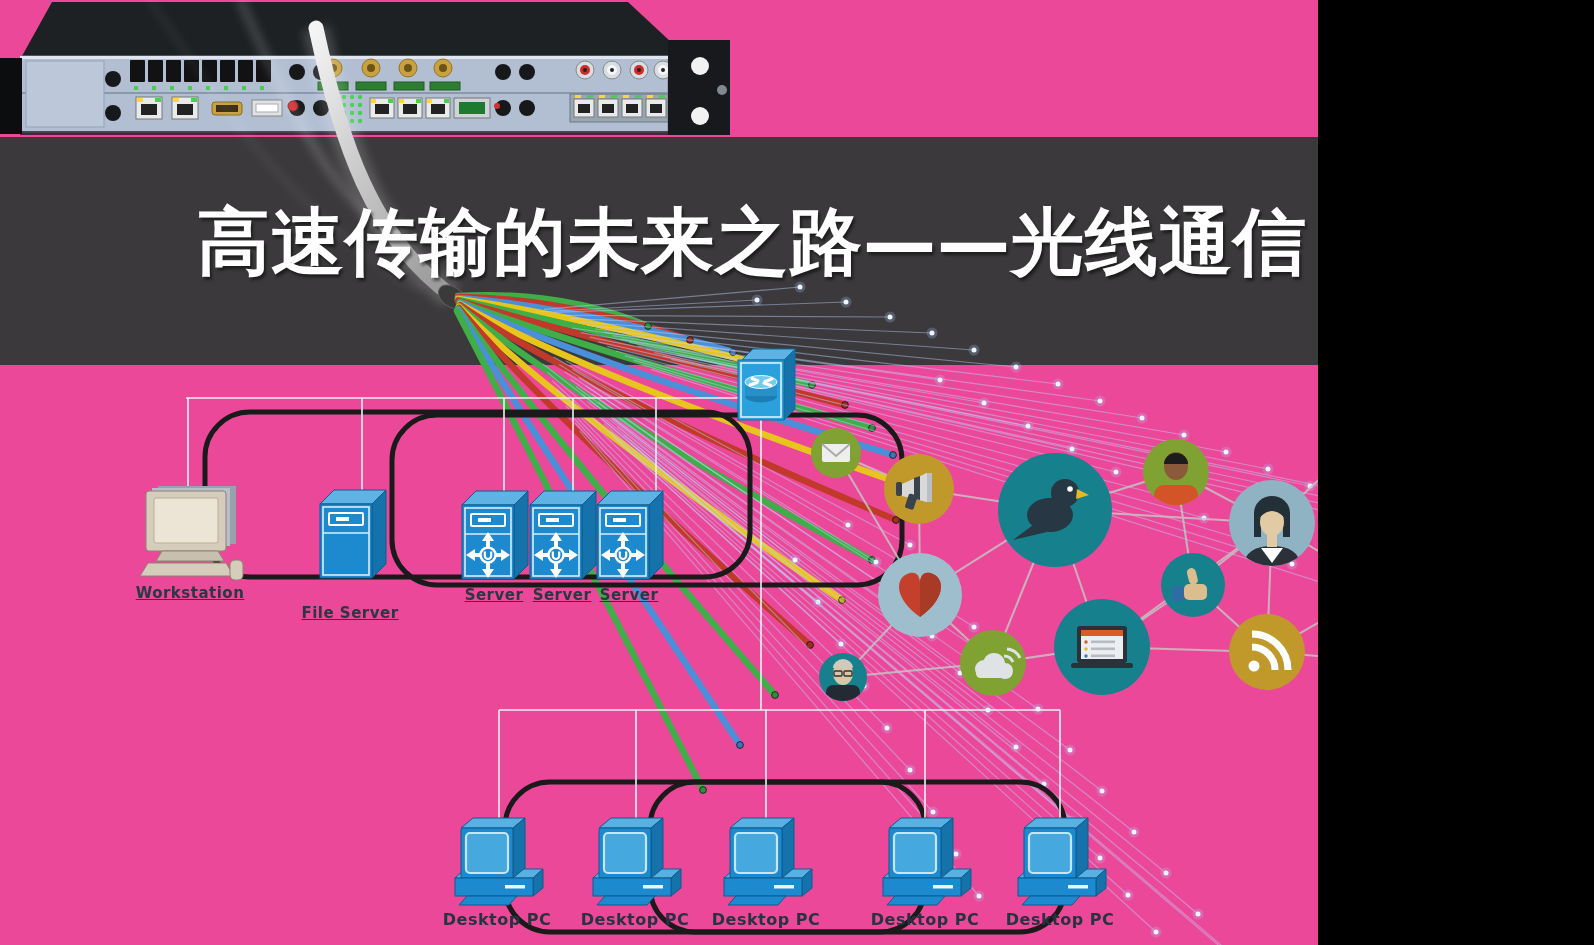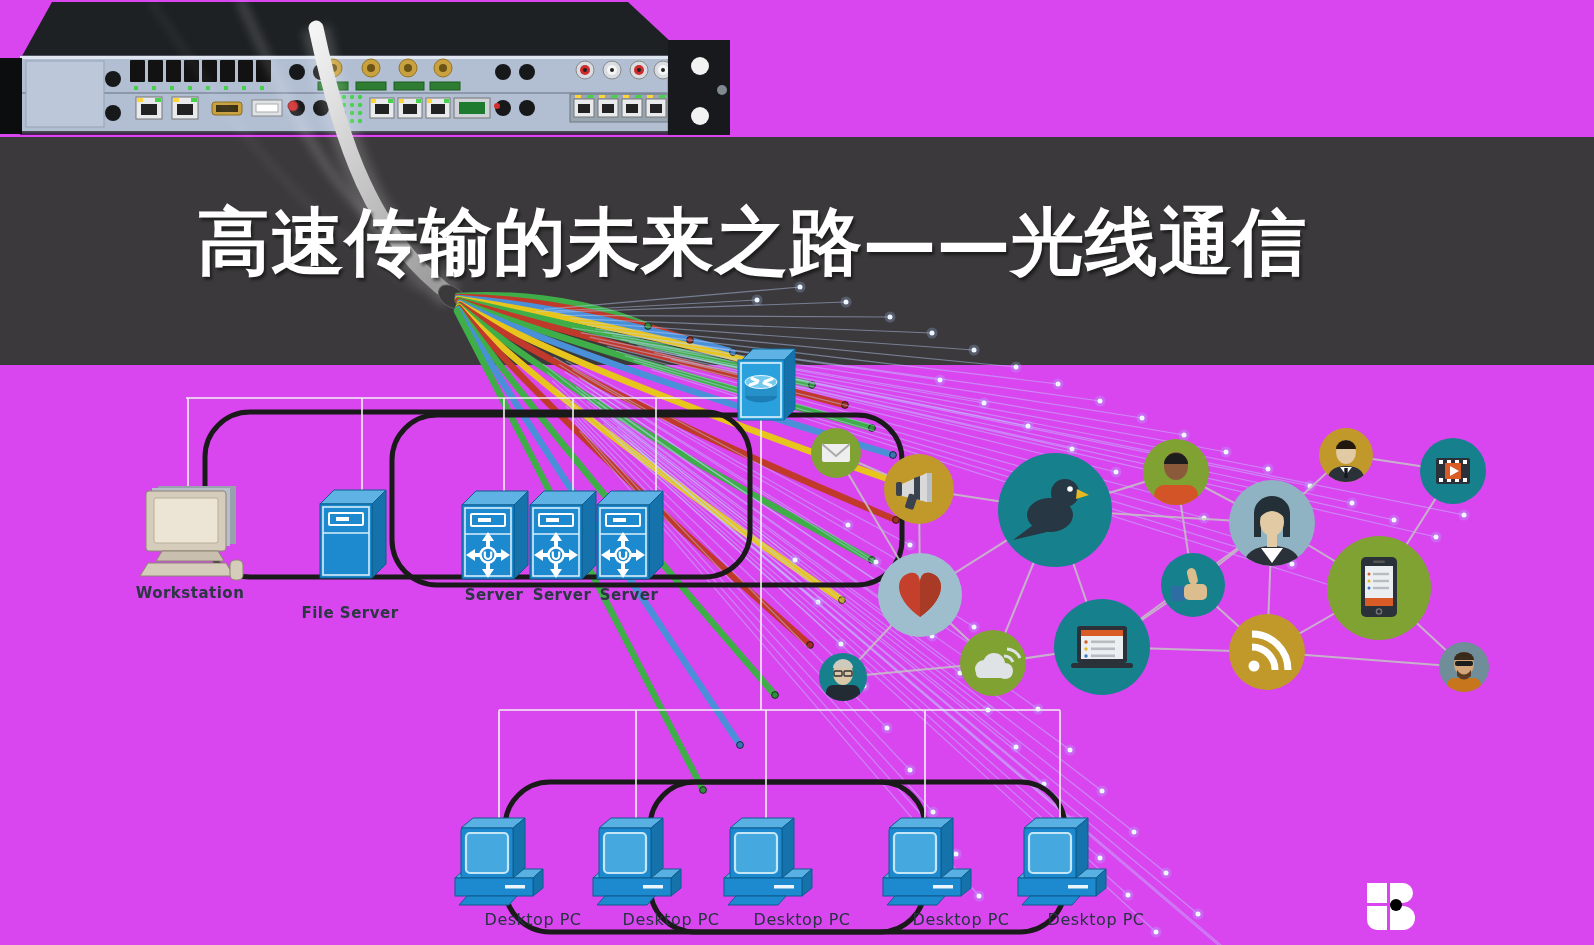--- a/index.html
+++ b/index.html
@@ -1,25 +1,25 @@
 <!DOCTYPE html>
 <html><head>
 <meta charset="utf-8">
 <style>
   html,body{margin:0;padding:0;background:#000;}
-  .canvas{position:relative;width:1594px;height:945px;background:#d946ef;overflow:hidden;
+  .canvas{position:relative;width:1318px;height:945px;background:#ec4899;overflow:hidden;
           font-family:"DejaVu Sans","Liberation Sans",sans-serif;}
   .banner{position:absolute;left:0;top:137px;width:1594px;height:228px;background:#3b393b;}
   .scene{position:absolute;left:0;top:0;width:1594px;height:945px;}
   .title{position:absolute;left:197px;top:194px;font-size:73px;font-weight:700;color:#ffffff;
          letter-spacing:1px;white-space:nowrap;text-shadow:2px 3px 3px rgba(0,0,0,.5);z-index:5;}
   .devlabel{position:absolute;transform:translateX(-50%);color:#2b3742;font-size:15px;font-weight:700;
-            letter-spacing:.5px;z-index:5;white-space:nowrap;}
-  .pclabel{position:absolute;transform:translateX(-50%);color:#263340;font-size:16px;font-weight:400;
-           letter-spacing:.5px;z-index:5;white-space:nowrap;margin-left:36px;}
+            letter-spacing:.5px;z-index:5;white-space:nowrap;text-decoration:underline;}
+  .pclabel{position:absolute;transform:translateX(-50%);color:#263340;font-size:16px;font-weight:700;
+           letter-spacing:.5px;z-index:5;white-space:nowrap;}
   .logo-text{position:absolute;left:1427px;top:886px;font-size:34px;font-weight:700;color:#fff;
              letter-spacing:4px;z-index:6;white-space:nowrap;}
 </style>
 </head>
 <body>
 
 <div class="canvas">
 
   <div class="banner"></div>
 

